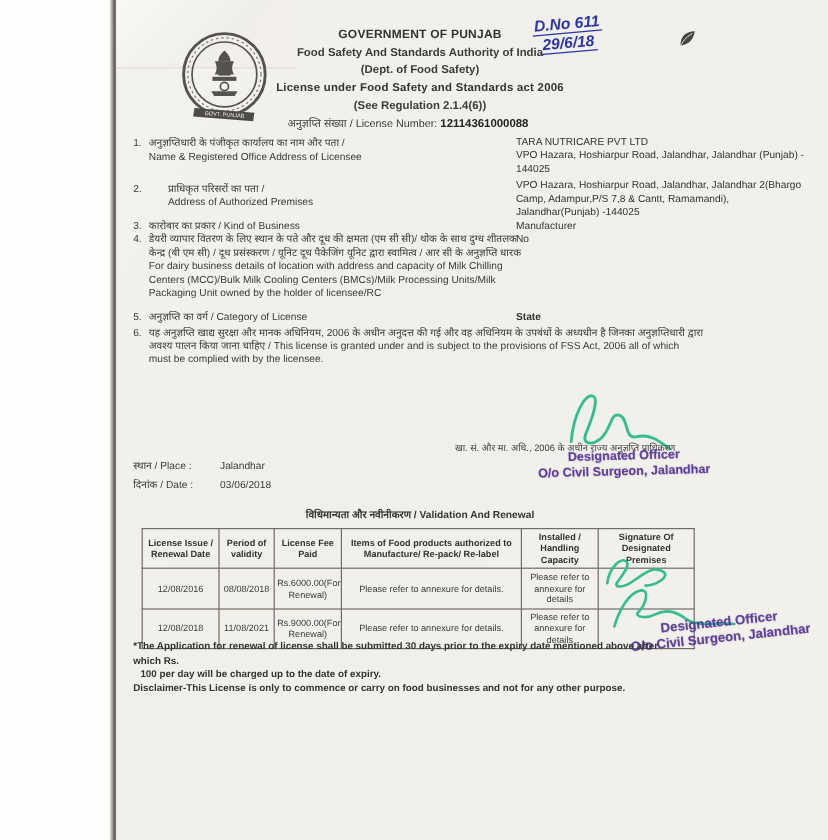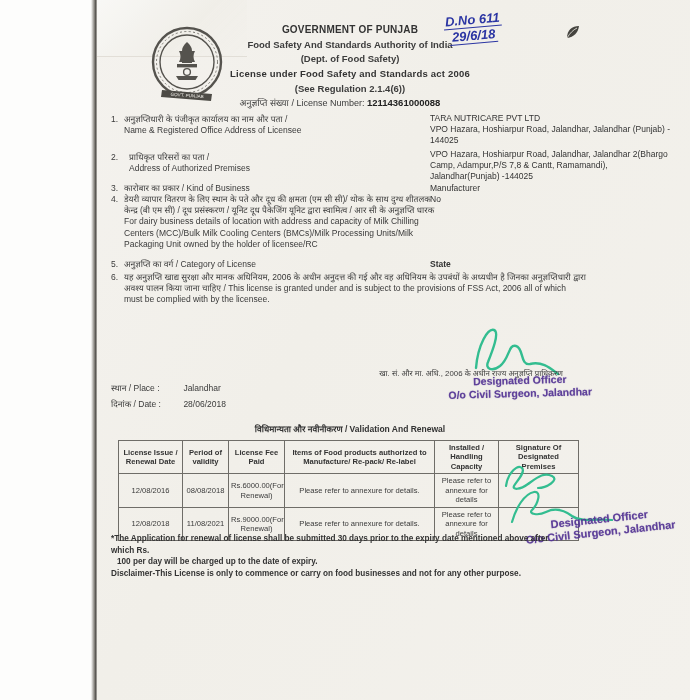--- a/index.html
+++ b/index.html
@@ -93,21 +93,21 @@
 <div class="abs itemnum" style="left:111px;top:114px;">1.</div>
 <div class="abs lbl" style="left:124px;top:114px;width:300px;">
   <span>अनुज्ञप्तिधारी के पंजीकृत कार्यालय का नाम और पता /</span><br>
   <span>Name &amp; Registered Office Address of Licensee</span>
 </div>
 <div class="abs val preline" style="left:430px;top:113px;width:258px;">TARA NUTRICARE PVT LTD
 VPO Hazara, Hoshiarpur Road, Jalandhar, Jalandhar (Punjab) -
 144025</div>
 
 <div class="abs itemnum" style="left:111px;top:152px;">2.</div>
-<div class="abs lbl" style="left:129px;top:152px;width:300px;">
+<div class="abs lbl" style="left:140px;top:152px;width:300px;">
   <span>प्राधिकृत परिसरों का पता  /</span><br>
   <span>Address of Authorized Premises</span>
 </div>
 <div class="abs val preline" style="left:430px;top:149px;width:258px;">VPO Hazara, Hoshiarpur Road, Jalandhar, Jalandhar 2(Bhargo
 Camp, Adampur,P/S 7,8 &amp; Cantt, Ramamandi),
 Jalandhar(Punjab) -144025</div>
 
 <div class="abs itemnum" style="left:111px;top:183px;">3.</div>
 <div class="abs lbl" style="left:124px;top:183px;width:300px;">
   <span>कारोबार का प्रकार /</span>
@@ -148,21 +148,21 @@
   <div>O/o Civil Surgeon, Jalandhar</div>
 </div>
 
 <div class="abs placedate" style="left:111px;top:380px;">
   <div>
     <span style="display:inline-block;width:70px;">स्थान / Place :</span>
     <span>Jalandhar</span>
   </div>
   <div>
     <span style="display:inline-block;width:70px;">दिनांक / Date :</span>
-    <span>28/06/2018</span>
+    <span>03/06/2018</span>
   </div>
 </div>
 
 <div class="abs tbltitle" style="left:160px;top:423px;width:380px;">विधिमान्यता और नवीनीकरण  /  Validation And Renewal</div>
 
 <table class="lic abs" style="left:118px;top:440px;">
   <colgroup>
     <col style="width:64px">
       <col style="width:46px">
       <col style="width:56px">

